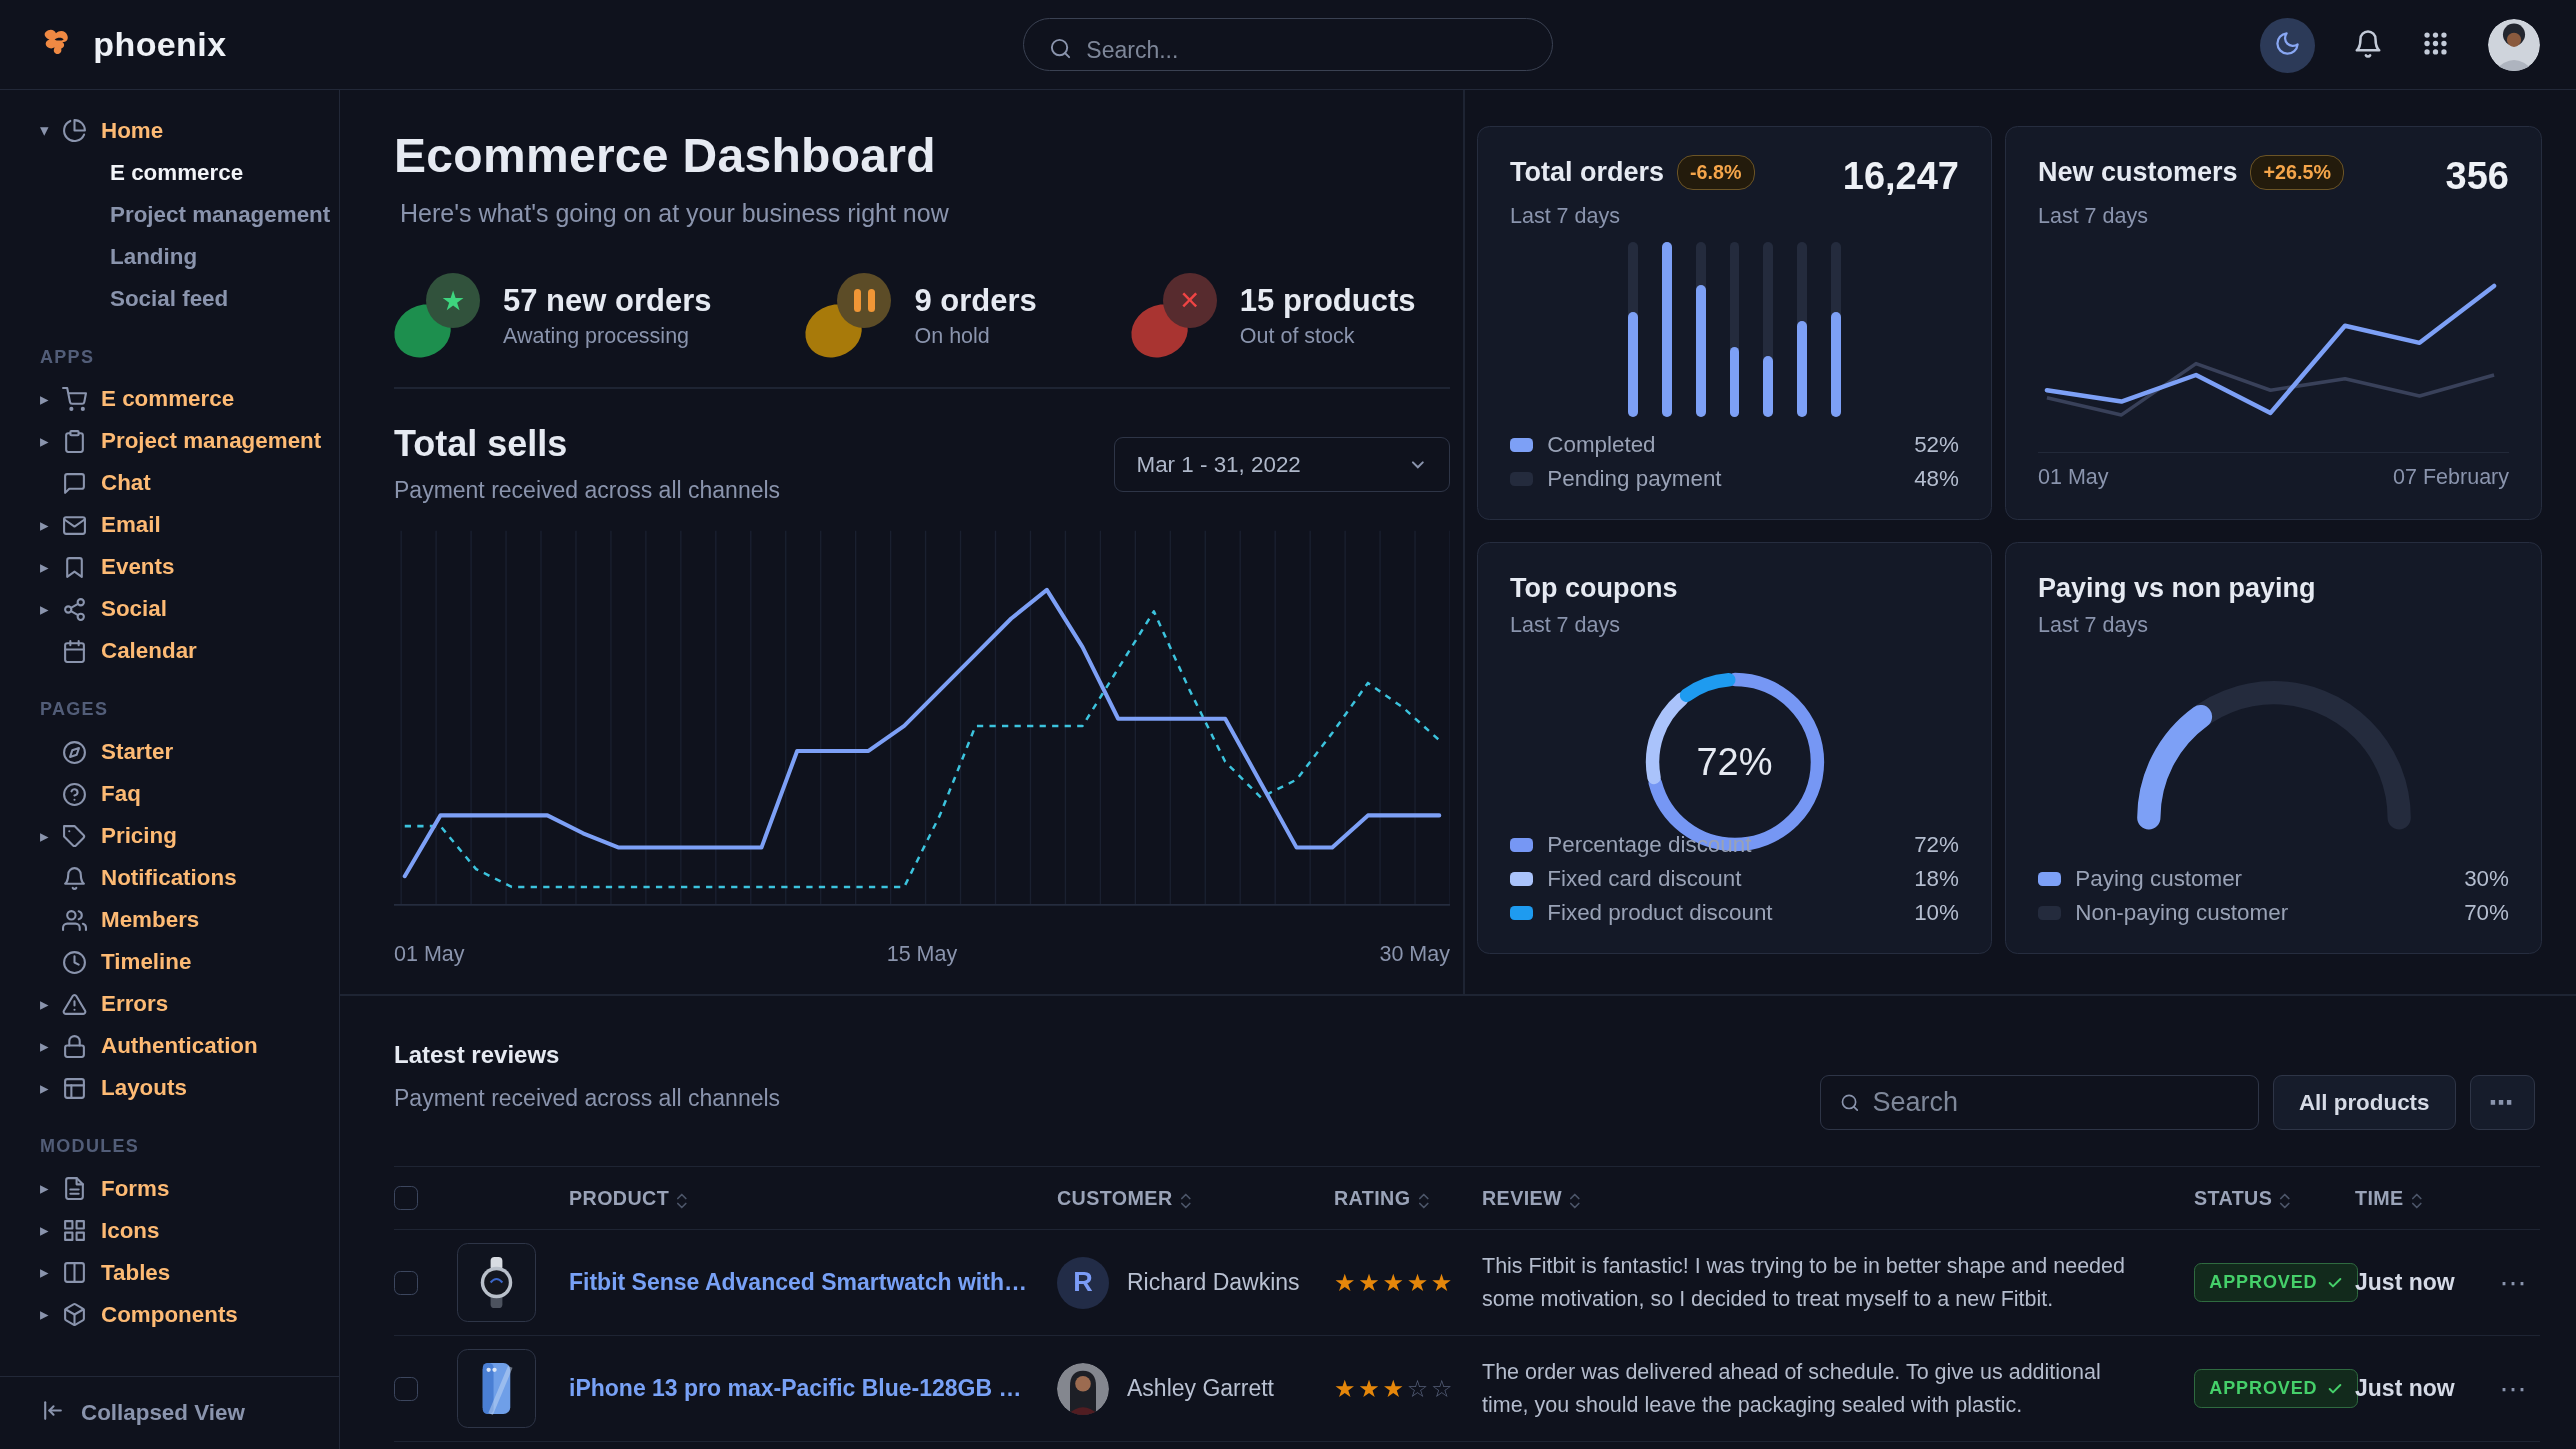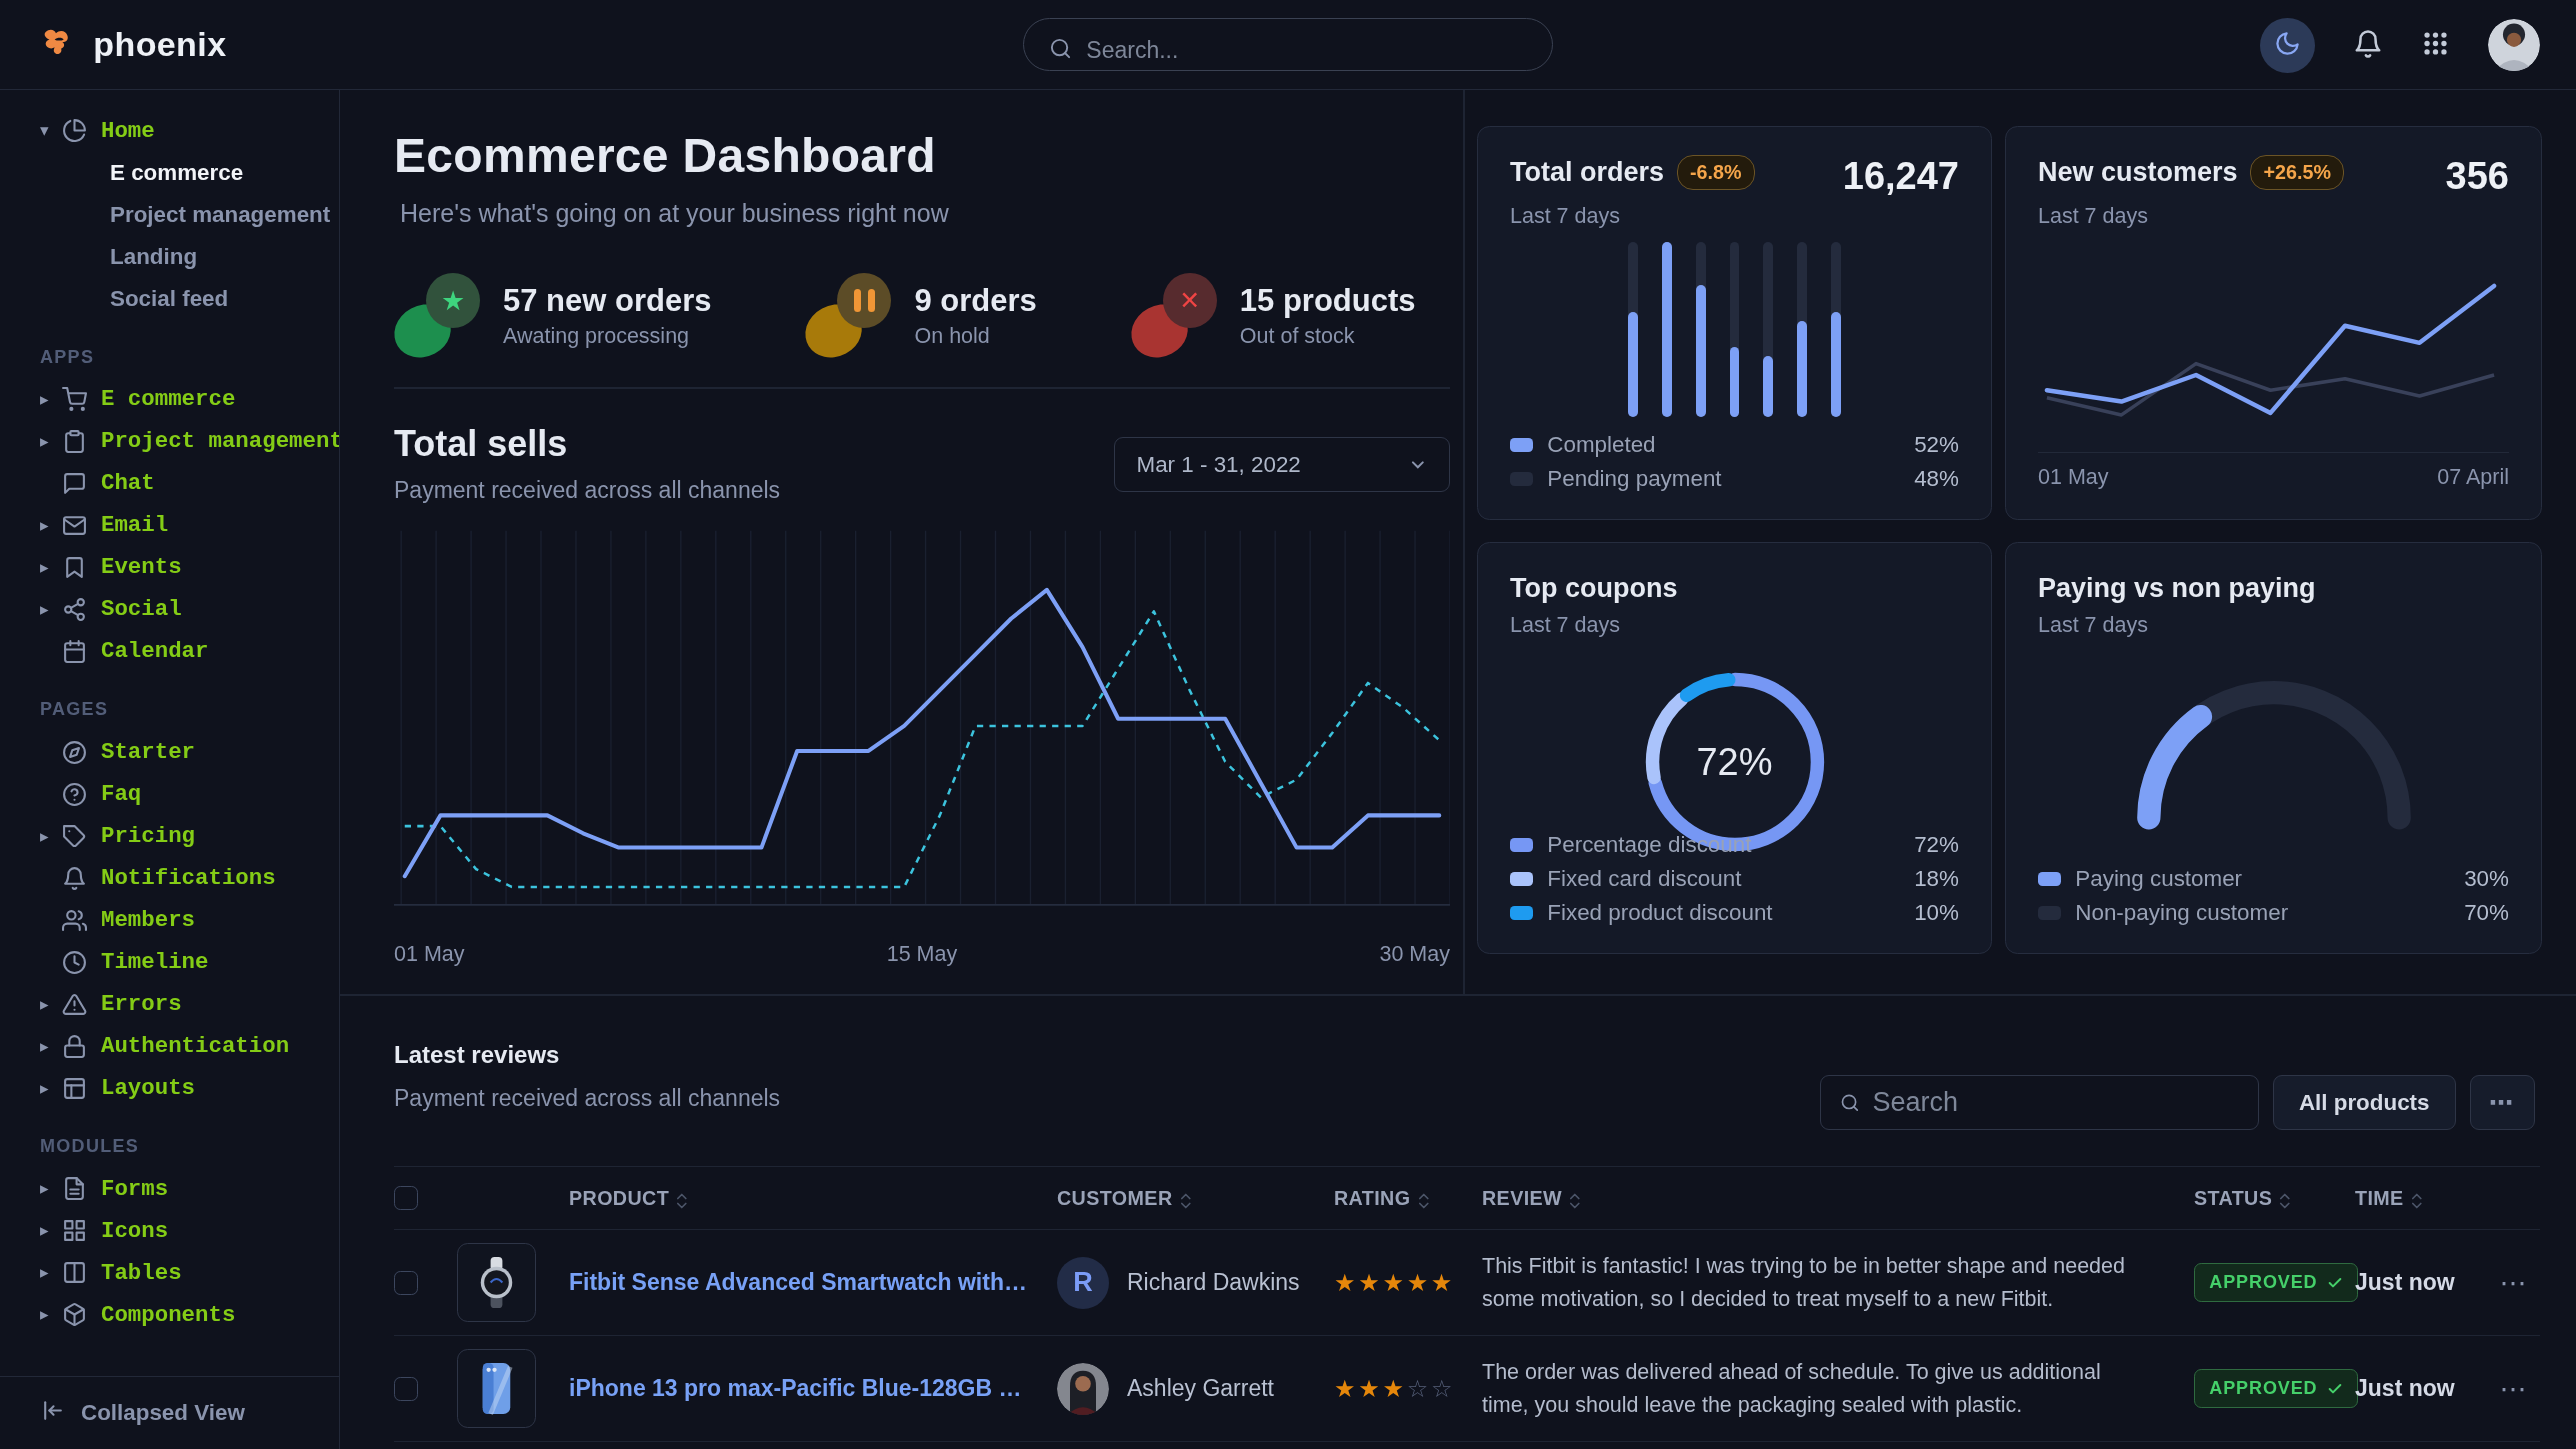--- a/index.html
+++ b/index.html
@@ -24,21 +24,21 @@
   .nav-avatar { width:52px; height:52px; border-radius:50%; overflow:hidden; border:none; }
 
   
   .sidebar { position:absolute; left:0; top:90px; bottom:0; width:340px; border-right:1.8px solid #222838;
              background:#0f121d; display:flex; flex-direction:column; }
   .sidebar-nav { flex:1; padding-top:19.7px; overflow:hidden; }
   .nav-item { display:flex; align-items:center; height:42px; padding-left:40px; cursor:pointer; }
   .nav-item .caret { width:21.5px; font-size:17px; color:#8a94ad; flex:0 0 21.5px; }
   .nav-item .nav-ico { width:27px; height:27px; margin-right:12.5px; color:#8a94ad; flex:0 0 27px; display:flex; align-items:center; }
   .nav-item .nav-ico svg { width:25px; height:25px; }
-  .nav-item .nav-label { font-size:22.4px; font-weight:600; color:#84cc16; white-space:nowrap;font-family:Liberation Mono, monospace; }
+  .nav-item .nav-label { font-size:22.4px; font-weight:600; color:#fdba74; white-space:nowrap; }
   .nav-child { display:flex; align-items:center; height:42px; padding-left:110px; font-size:22.4px; font-weight:600;
                color:#8a94ad; cursor:pointer; white-space:nowrap; }
   .nav-child.active { color:#f2f4f8; }
   .nav-section-label { margin:27px 0 10.7px 40px; font-size:18px; font-weight:700; letter-spacing:1.3px; color:#525d78; }
   .sidebar-footer { border-top:1.8px solid #222838; height:73px; display:flex; align-items:center; padding-left:40px;
                     gap:16px; color:#8a94ad; font-size:22.4px; font-weight:600; cursor:pointer; }
 
   
   .main { position:absolute; left:340px; top:90px; right:0; bottom:0; }
   .v-divider { position:absolute; left:1123px; top:0; height:904px; width:1.8px; background:#1e2433; }
@@ -599,21 +599,21 @@
         <span class="card-badge">+26.5%</span>
         <span class="card-value">356</span>
       </div>
       <div class="card-period">Last 7 days</div>
       <div class="nc-chart"><svg width="465" height="215" viewBox="0 0 520 240">
             <polyline points="10.0,172.9 93.3,192.0 176.7,134.7 260.0,164.4 343.3,151.7 426.7,170.8 510.0,147.4" fill="none" stroke="#39415a" stroke-width="4" stroke-linejoin="round"></polyline>
             <polyline points="10.0,164.4 93.3,177.1 176.7,147.4 260.0,189.8 343.3,92.3 426.7,111.4 510.0,47.8" fill="none" stroke="#7da0f6" stroke-width="5" stroke-linejoin="round" stroke-linecap="round"></polyline>
           </svg></div>
       <div class="nc-xlabels" style="bottom:29px;">
         <span>01 May</span>
-        <span>07 April</span>
+        <span>07 February</span>
       </div>
     </section>
 
     <section class="card card-bl">
       <div class="card-head">
         <span class="card-title">Top coupons</span>
       </div>
       <div class="card-period">Last 7 days</div>
       <div class="donut-wrap">
         <div id="donut-svg"><svg width="224" height="224" viewBox="0 0 250 250">

